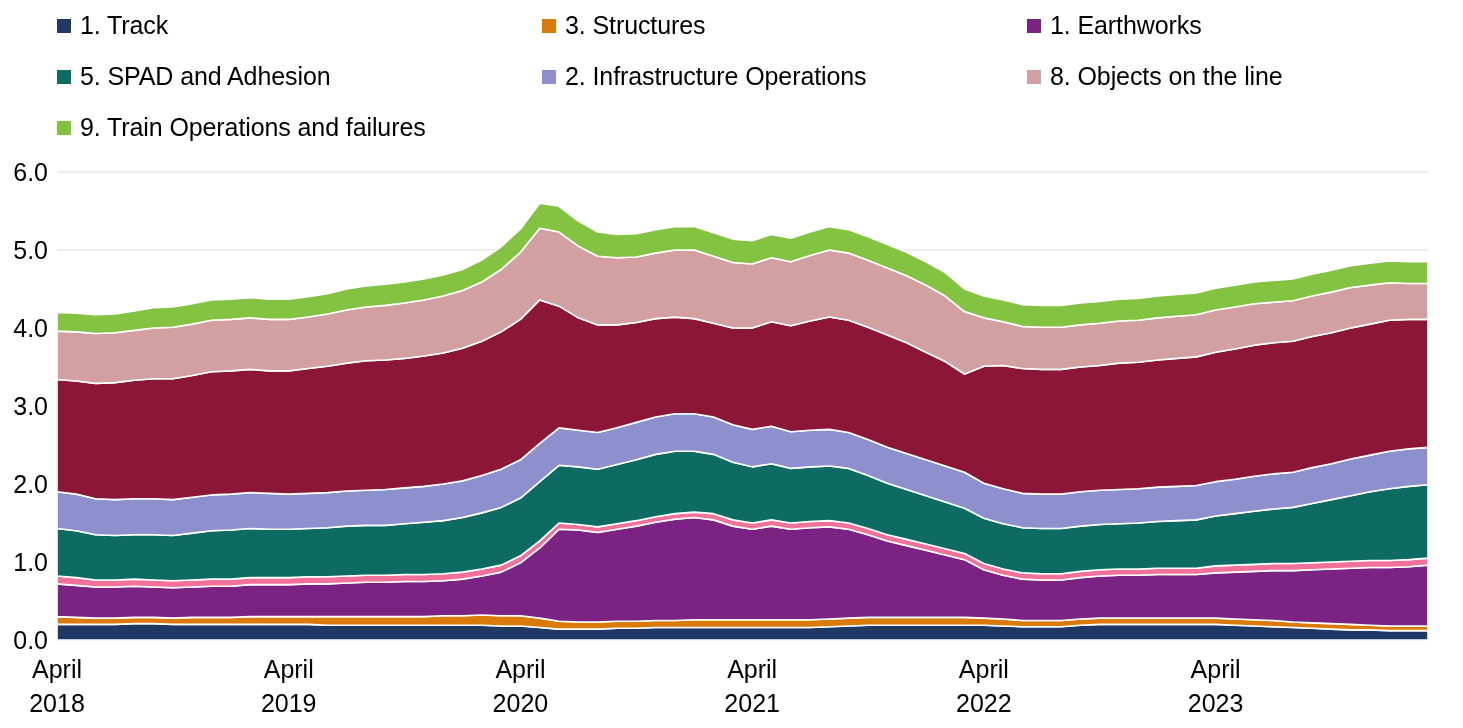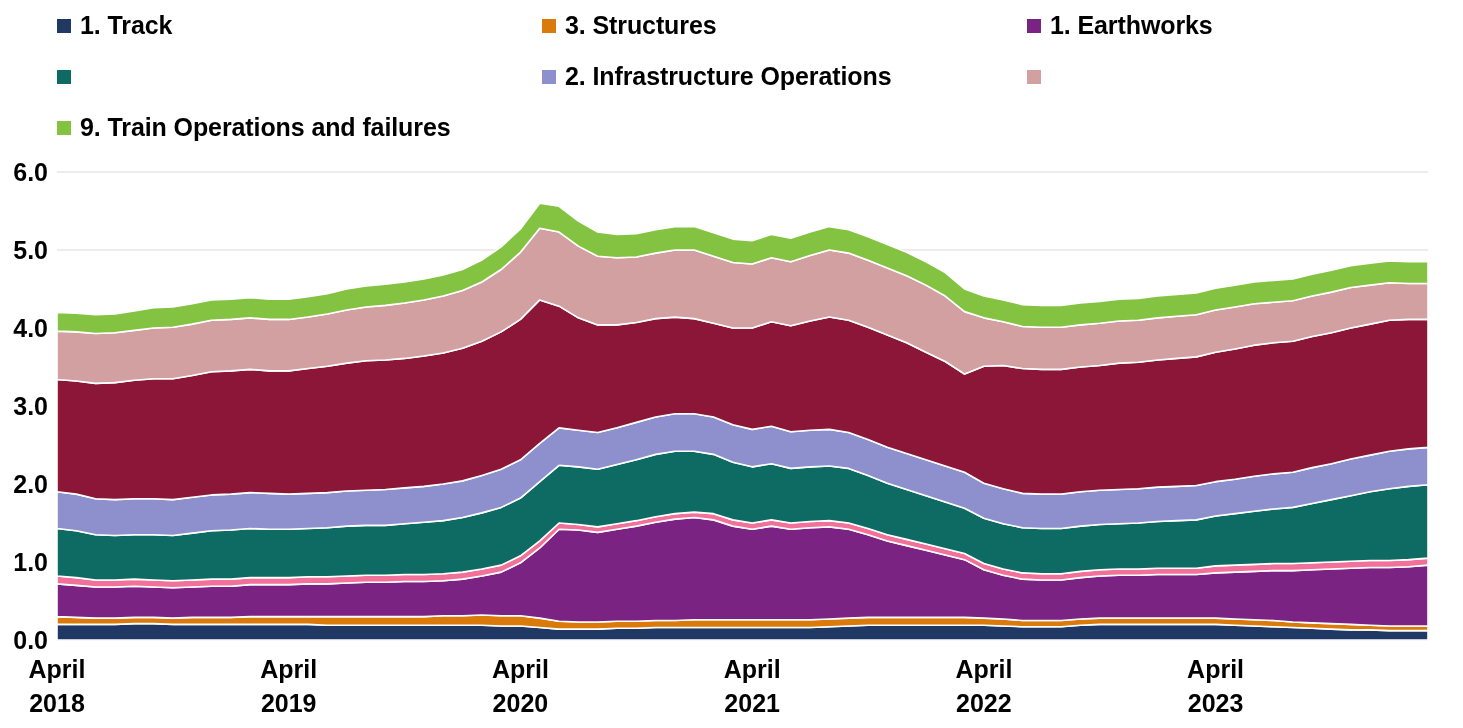--- a/index.html
+++ b/index.html
@@ -14,21 +14,20 @@
     font-family: "Liberation Sans", sans-serif;
     color: #000000;
     overflow: hidden;
   }
 
   #chart-root {
     position: relative;
     width: 1463px;
     height: 728px;
     background: #ffffff;
-    font-weight: bold;
   }
 
   
   #legend {
     position: absolute;
     left: 0px;
     top: 0px;
     width: 1463px;
     height: 152px;
     display: grid;
@@ -111,28 +110,30 @@
       <span class="legend-swatch" style="background: rgb(217, 122, 11);"></span>
       <span class="legend-label">3. Structures</span>
     </div>
     <div class="legend-item">
       <span class="legend-swatch" style="background: rgb(123, 35, 130);"></span>
       <span class="legend-label">1. Earthworks</span>
     </div>
 
     <div class="legend-item">
       <span class="legend-swatch" style="background: rgb(13, 107, 99);"></span>
+      <span class="legend-label">5. SPAD and Adhesion</span>
     </div>
     <div class="legend-item">
       <span class="legend-swatch" style="background: rgb(142, 144, 206);"></span>
       <span class="legend-label">2. Infrastructure Operations</span>
     </div>
 
     <div class="legend-item">
       <span class="legend-swatch" style="background: rgb(210, 160, 161);"></span>
+      <span class="legend-label">8. Objects on the line</span>
     </div>
     <div class="legend-item">
       <span class="legend-swatch" style="background: rgb(132, 195, 66);"></span>
       <span class="legend-label">9. Train Operations and failures</span>
     </div>
   </div>
 
   <div id="plot-wrap">
     <svg id="plot-svg" viewBox="0 0 1463 576" preserveAspectRatio="none">
       <g id="gridlines-group">

